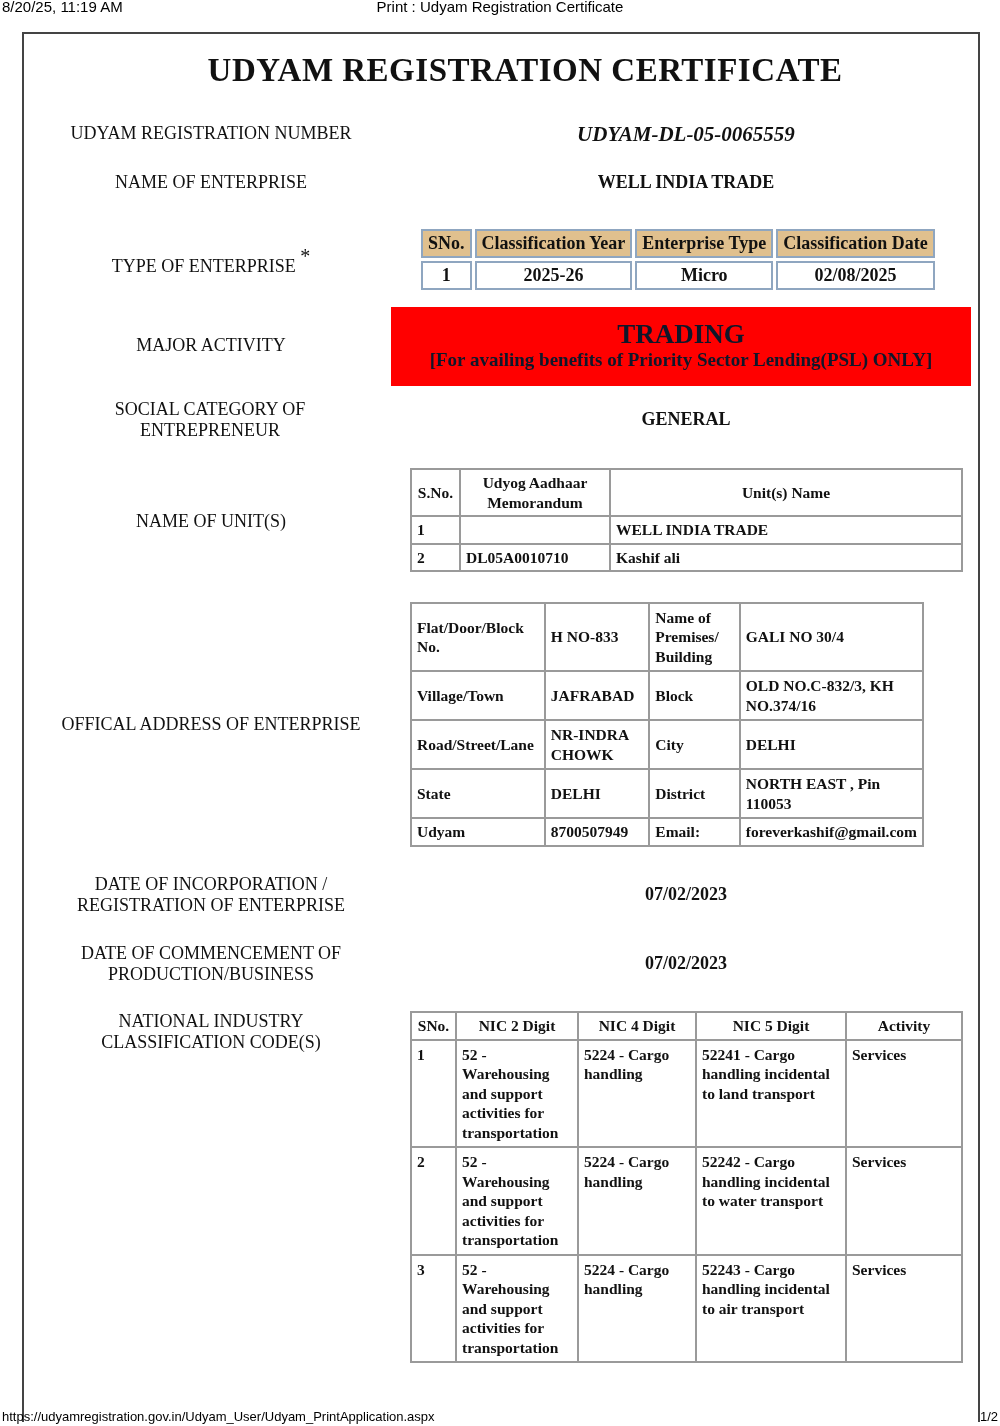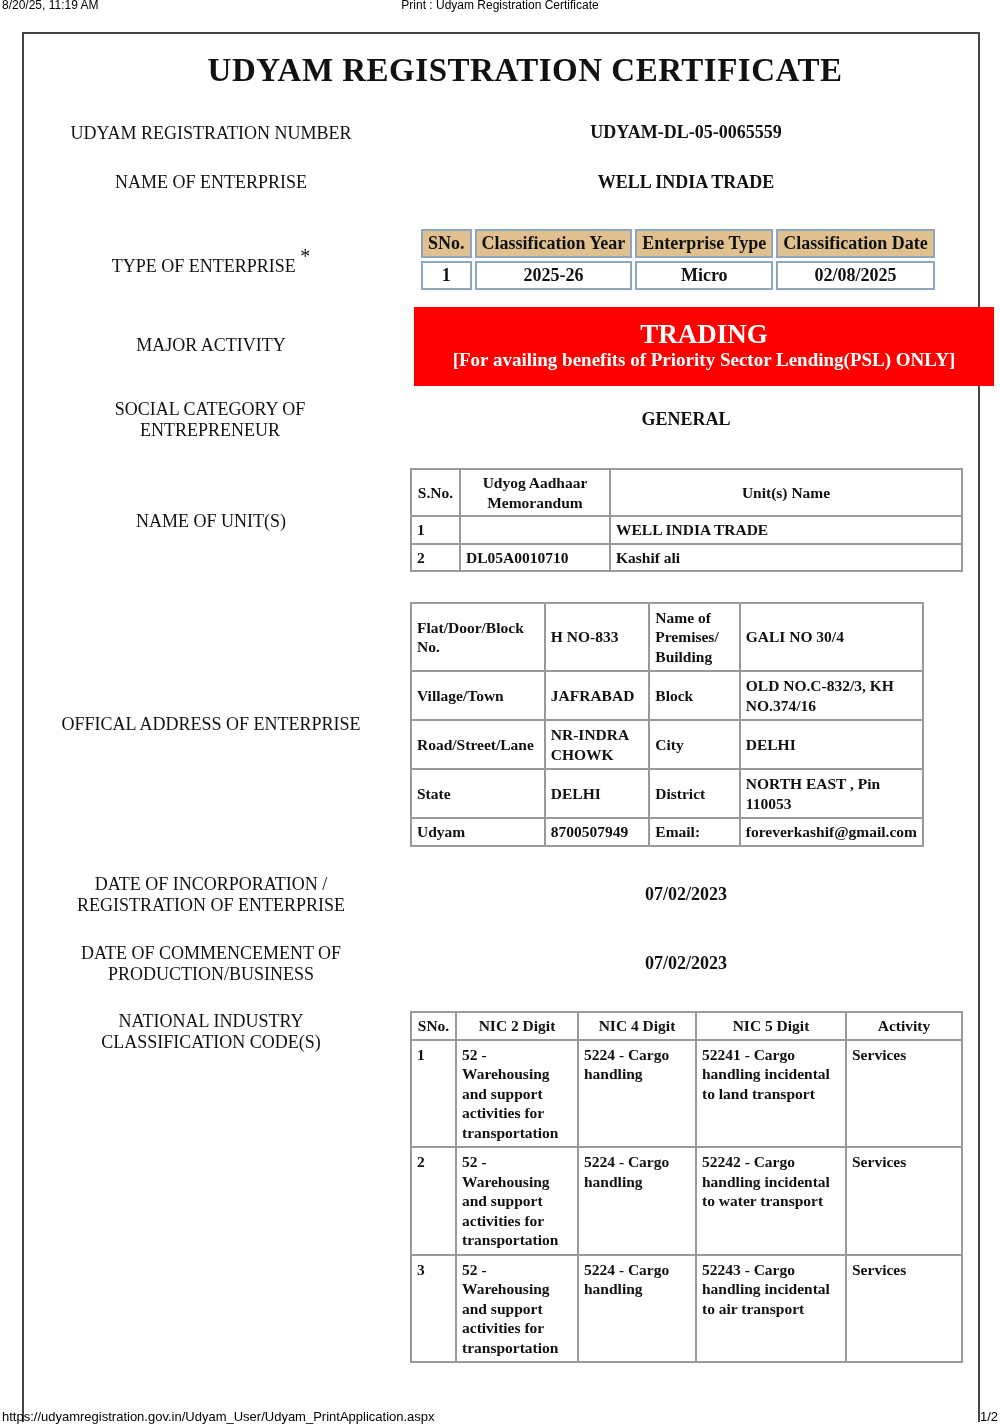--- a/index.html
+++ b/index.html
@@ -1,33 +1,33 @@
 <!DOCTYPE html>
 <html><head>
 <meta charset="utf-8">
 <style>
   html, body { margin:0; padding:0; background:#fff; }
   body { width:1000px; height:1426px; position:relative; overflow:hidden; font-family:"Liberation Serif", serif; color:#111; }
-  .print-hdr { position:absolute; top:0; left:0; width:1000px; height:14px; font-family:"Liberation Sans", sans-serif; font-size:12px; color:#000; }
+  .print-hdr { position:absolute; top:0; left:0; width:1000px; height:14px; font-family:"Liberation Sans", sans-serif; font-size:15px; color:#000; }
   .print-hdr .left { position:absolute; left:2px; top:-2px; }
   .print-hdr .center { position:absolute; left:0; width:1000px; text-align:center; top:-2px; }
   .print-ftr { position:absolute; top:1409px; left:0; width:1000px; font-family:"Liberation Sans", sans-serif; font-size:13px; color:#000; }
   .print-ftr .left { position:absolute; left:2px; }
   .print-ftr .right { position:absolute; right:2px; }
   .frame { position:absolute; left:22px; top:32px; width:958px; height:1390px; border:2px solid #444; border-bottom:none; box-sizing:border-box; }
   .title { position:absolute; top:52px; left:22px; width:958px; text-align:center; font-size:33px; font-weight:bold; letter-spacing:0.5px;padding-left:24px; }
   .lbl { position:absolute; left:30px; width:362px; text-align:center; font-size:18px; font-weight:normal; line-height:21px; }
   .val { position:absolute; left:396px; width:580px; text-align:center; font-size:18px; font-weight:bold; }
-  .regno { font-size:18px; }
+  .regno { font-size:21px;font-style:italic; }
   sup.star { font-size:20px; position:relative; top:-2px; }
   table { border-collapse:collapse; font-family:"Liberation Serif", serif; font-weight:bold; }
   .cls { position:absolute; left:418px; top:226px; border-collapse:separate; border-spacing:3px; font-size:18px; }
   .cls th { background:#e0c08e; border:2px solid #8fa6c0; padding:2px 5px; font-weight:bold; }
   .cls td { border:2px solid #8fa6c0; text-align:center; padding:2px 5px; background:#fff; }
-  .major { position:absolute; left:414px; top:307px; width:580px; height:79px; background:#ff0000; color:#ffffff; text-align:center; font-weight:bold; }
+  .major { position:absolute; left:391px; top:307px; width:580px; height:79px; background:#ff0000; color:#0f172a; text-align:center; font-weight:bold; }
   .major .t1 { font-size:27px; margin-top:12px; line-height:30px; }
   .major .t2 { font-size:19px; line-height:22px; }
   .gt td, .gt th { border:2px solid #9a9a9a; padding:3px 5px; font-size:15.5px; line-height:19.5px; text-align:left; vertical-align:middle; }
   .gt th { text-align:center; }
   .units { position:absolute; left:410px; top:468px; width:553px; }
   .addr { position:absolute; left:410px; top:602px; width:514px; }
   .nic { position:absolute; left:410px; top:1011px; width:553px; }
   .nic td { vertical-align:top; padding-top:4px; padding-bottom:4px; }
 </style>
 </head>

